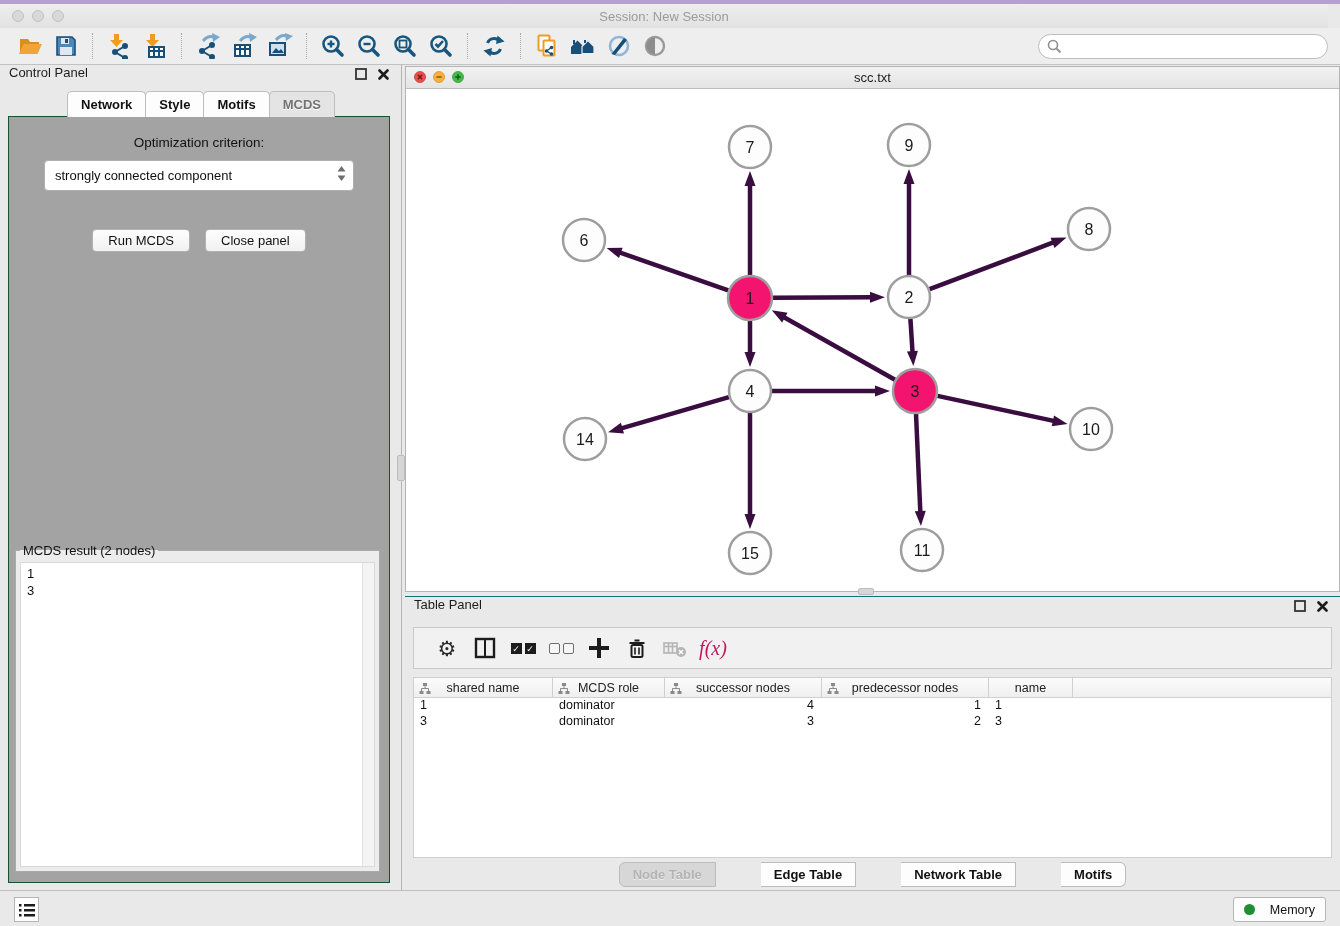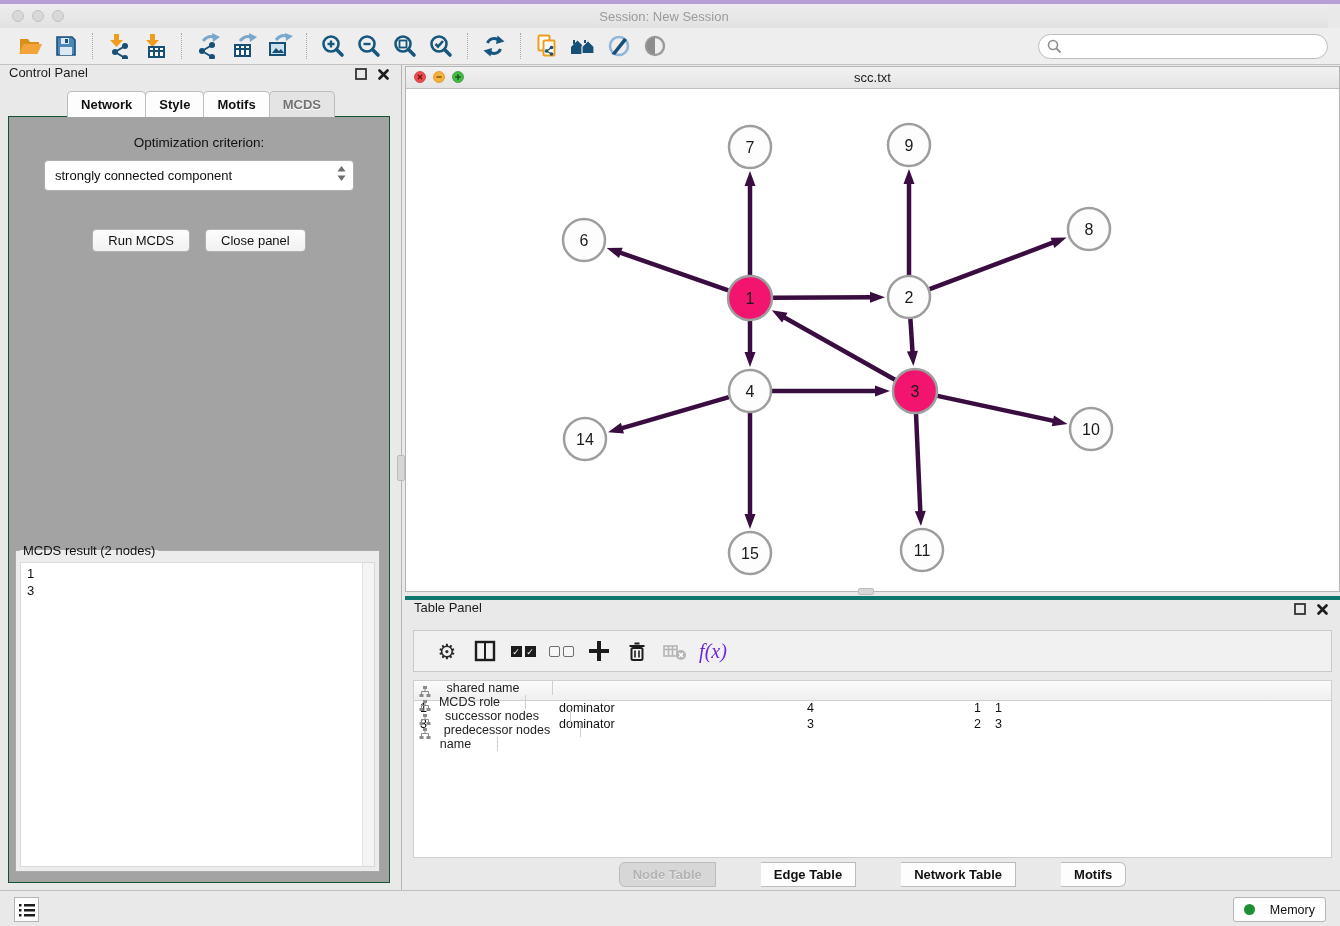--- a/index.html
+++ b/index.html
@@ -44,31 +44,31 @@
   
   .net-window { position:absolute; left:405px; top:66px; right:0; height:526px; border:1px solid #b5b5b5; background:#fff; }
   .net-titlebar { height:22px; background:linear-gradient(#f2f2f2,#e4e4e4); border-bottom:1px solid #bdbdbd; display:flex; align-items:center; position:relative; }
   .net-title { position:absolute; left:0; right:0; text-align:center; font-size:13px; color:#1c1c1c; }
   .mini-traffic { display:flex; gap:7px; margin-left:8px; z-index:2; }
   .net-canvas { position:absolute; left:0; right:0; top:22px; bottom:0; background:#fff; overflow:hidden; }
   .divider-handle-v { position:absolute; left:397px; top:455px; width:8px; height:26px; background:#d6d6d6; border:1px solid #bdbdbd; border-radius:2px; }
   .divider-handle-h { position:absolute; left:858px; top:588px; width:16px; height:7px; background:#d6d6d6; border:1px solid #bdbdbd; border-radius:2px; }
 
   
-  .table-panel { position:absolute; left:405px; top:596px; right:0; bottom:36px; background:#e9e9e9; border-top:4px solid #0f766e; }
+  .table-panel { position:absolute; left:405px; top:596px; right:0; bottom:36px; background:#e9e9e9; border-top:1px solid #0f766e; }
   .tp-toolbar { position:absolute; left:8px; right:8px; top:30px; height:42px; background:#f1f1f1; border:1px solid #c9c9c9; display:flex; align-items:center; padding-left:14px; gap:0; }
   .tp-icon { width:38px; height:34px; display:flex; align-items:center; justify-content:center; }
   .gear-glyph { font-size:21px; color:#2b2b2b; line-height:1; }
-  .fx-glyph { font-family:"Liberation Serif", serif; font-style:italic; font-size:20px; color:#6d28d9; }
+  .fx-glyph { font-family:"Liberation Serif", serif; font-style:italic; font-size:20px; color:#be185d; }
   .cbx { display:inline-block; width:11px; height:11px; margin:0 1.5px; }
   .cbx.checked { background:#1c1c1c; border:1px solid #1c1c1c; color:#fff; font-size:9px; line-height:11px; text-align:center; }
   .cbx.empty { background:#f6f6f6; border:1.5px solid #6e6e6e; border-radius:2px; }
 
   .tp-table { position:absolute; left:8px; right:8px; top:80px; bottom:32px; background:#fff; border:1px solid #cfcfcf; overflow:hidden; }
-  .th-row { display:flex; height:20px; background:linear-gradient(#fbfbfb,#efefef); border-bottom:1px solid #cfcfcf;flex-direction:column; }
+  .th-row { display:flex; height:20px; background:linear-gradient(#fbfbfb,#efefef); border-bottom:1px solid #cfcfcf; }
   .th-cell { position:relative; height:20px; border-right:1px solid #cfcfcf; display:flex; align-items:center; justify-content:center; font-size:12.5px; color:#222; }
   .th-cell svg { position:absolute; left:5px; top:4px; }
   .tr-row { display:flex; height:16px; font-size:12.5px; color:#111; }
   .td-cell { height:16px; padding:0 8px 0 6px; overflow:hidden; white-space:nowrap; }
   .ta-r { text-align:right; }
 
   .bottom-tabs { position:absolute; left:0; right:0; bottom:3px; display:flex; justify-content:center;gap:45px; }
   .btab { font-size:13px; font-weight:bold; color:#111; background:#fdfdfd; border:1px solid #bcbcbc; border-left:none; padding:4px 13px; }
   .btab:first-child { border-left:1px solid #bcbcbc; border-radius:6px 0 0 6px; }
   .btab:last-child { border-radius:0 6px 6px 0; }

